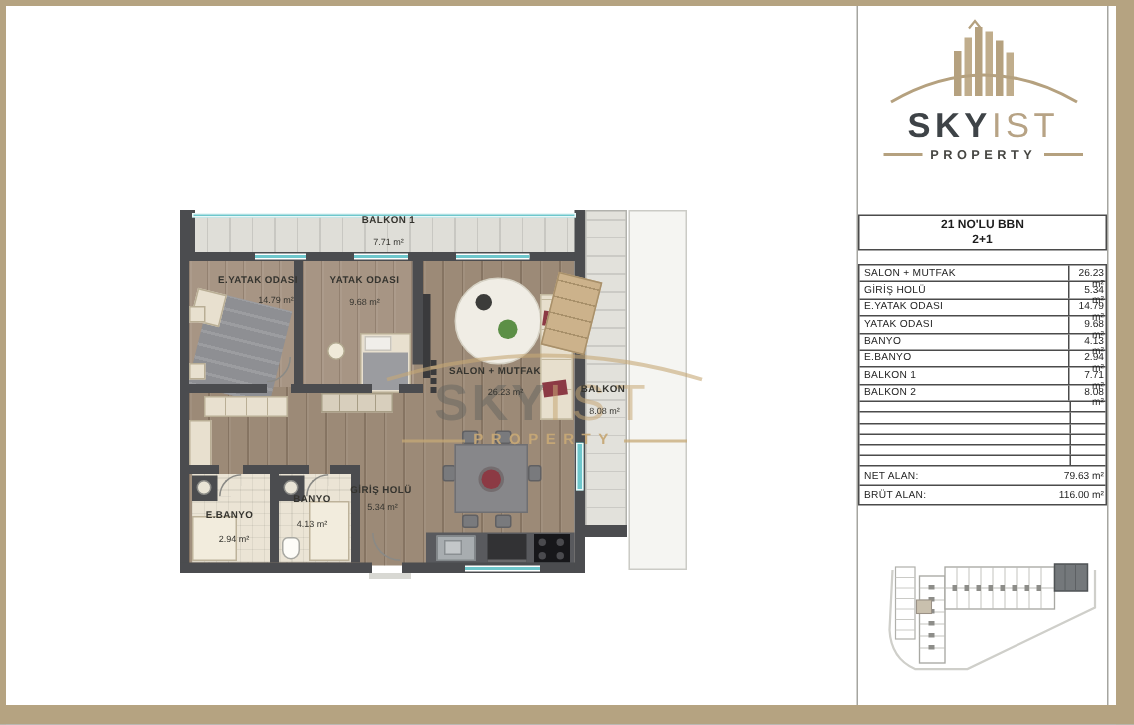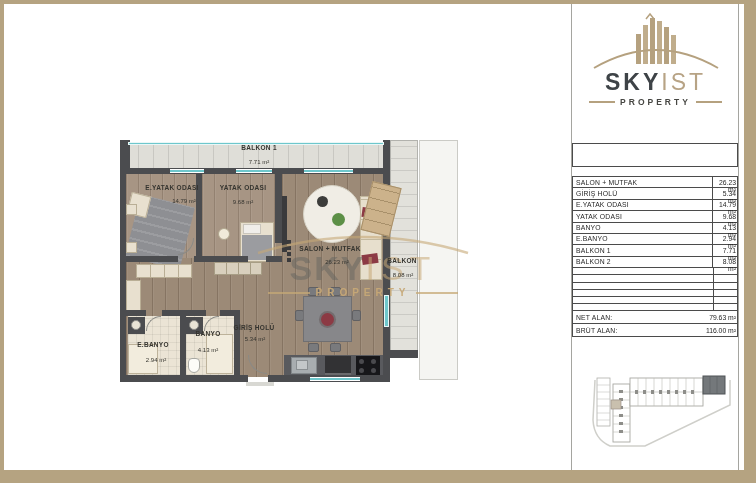--- a/index.html
+++ b/index.html
@@ -211,20 +211,22 @@
     </svg>
     <div class="logo-text"><span class="logo-sky">SKY</span><span class="logo-ist">IST</span></div>
     <div class="logo-prop">
       <div class="logo-line"></div>
       <span>PROPERTY</span>
       <div class="logo-line"></div>
     </div>
   </div>
 
   <div class="title-box">
+    <div>21 NO'LU BBN</div>
+    <div>2+1</div>
   </div>
 
   <div class="tbl">
     <div class="trow">
         <div class="tlab">SALON + MUTFAK</div>
         <div class="tval">26.23 m²</div>
       </div>
     <div class="trow">
         <div class="tlab">GİRİŞ HOLÜ</div>
         <div class="tval">5.34 m²</div>

